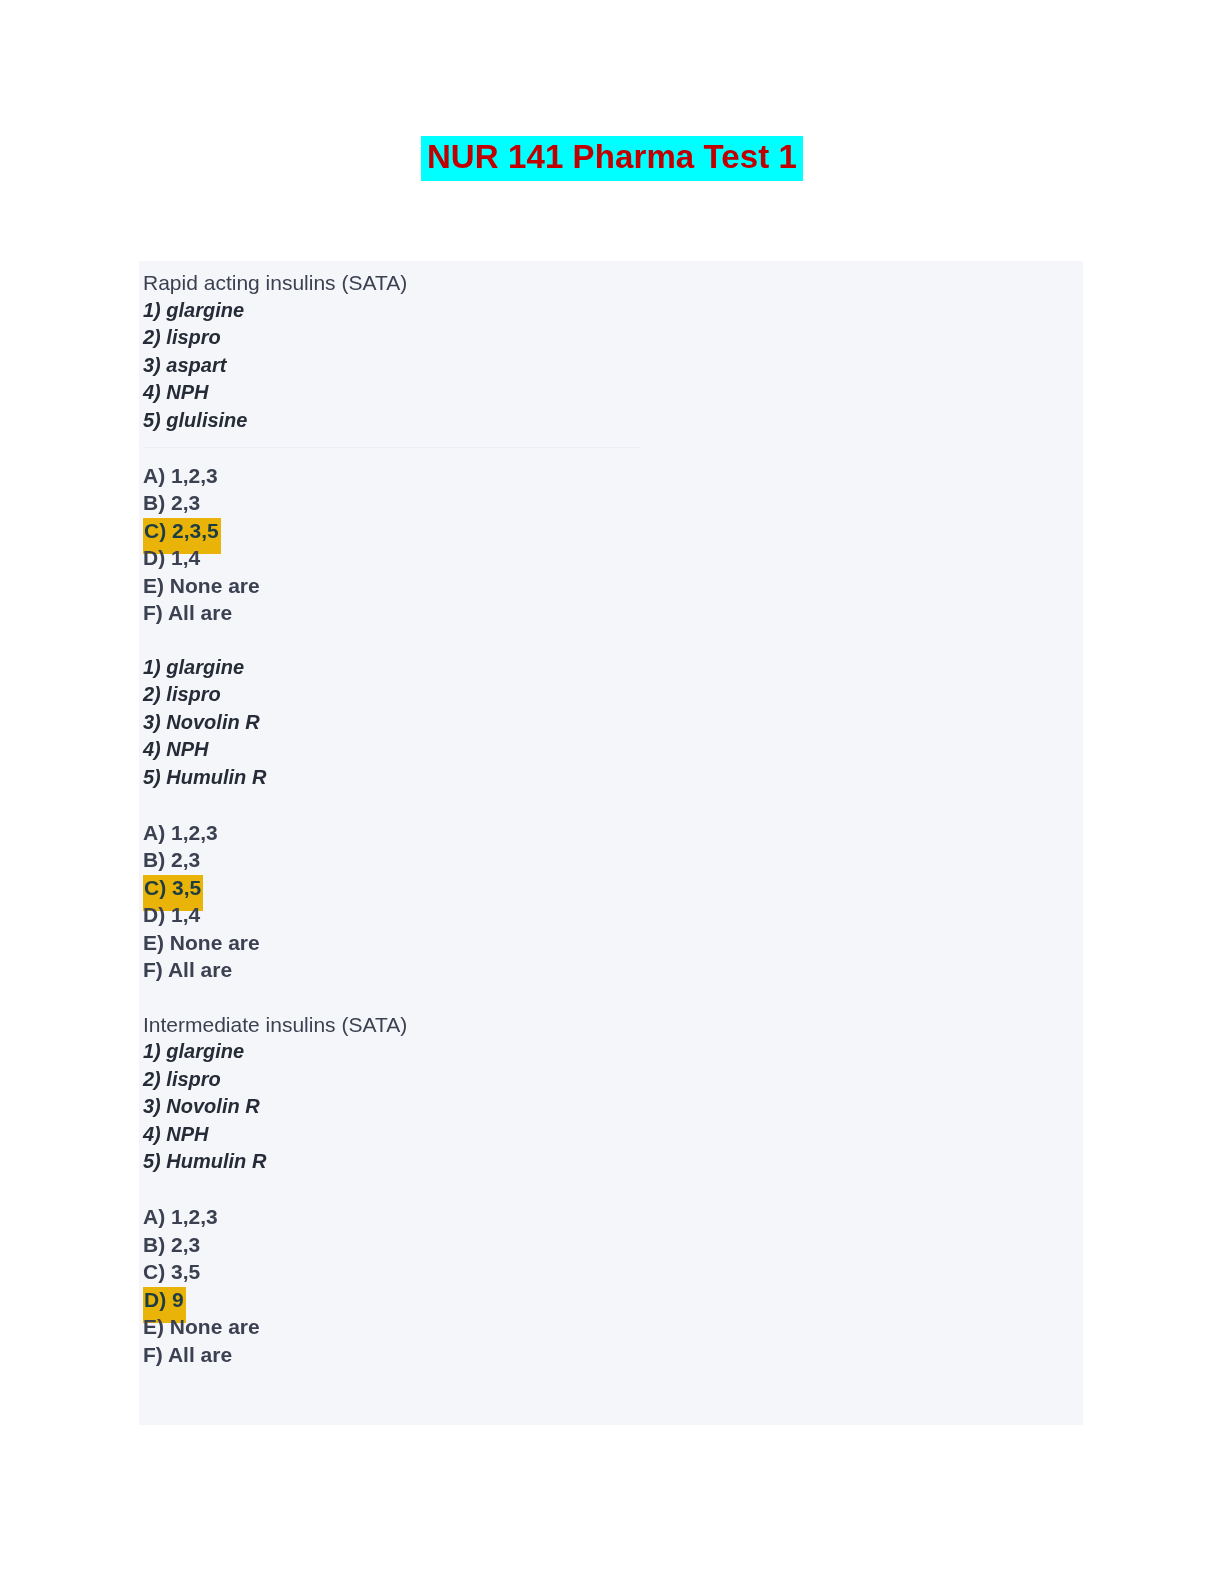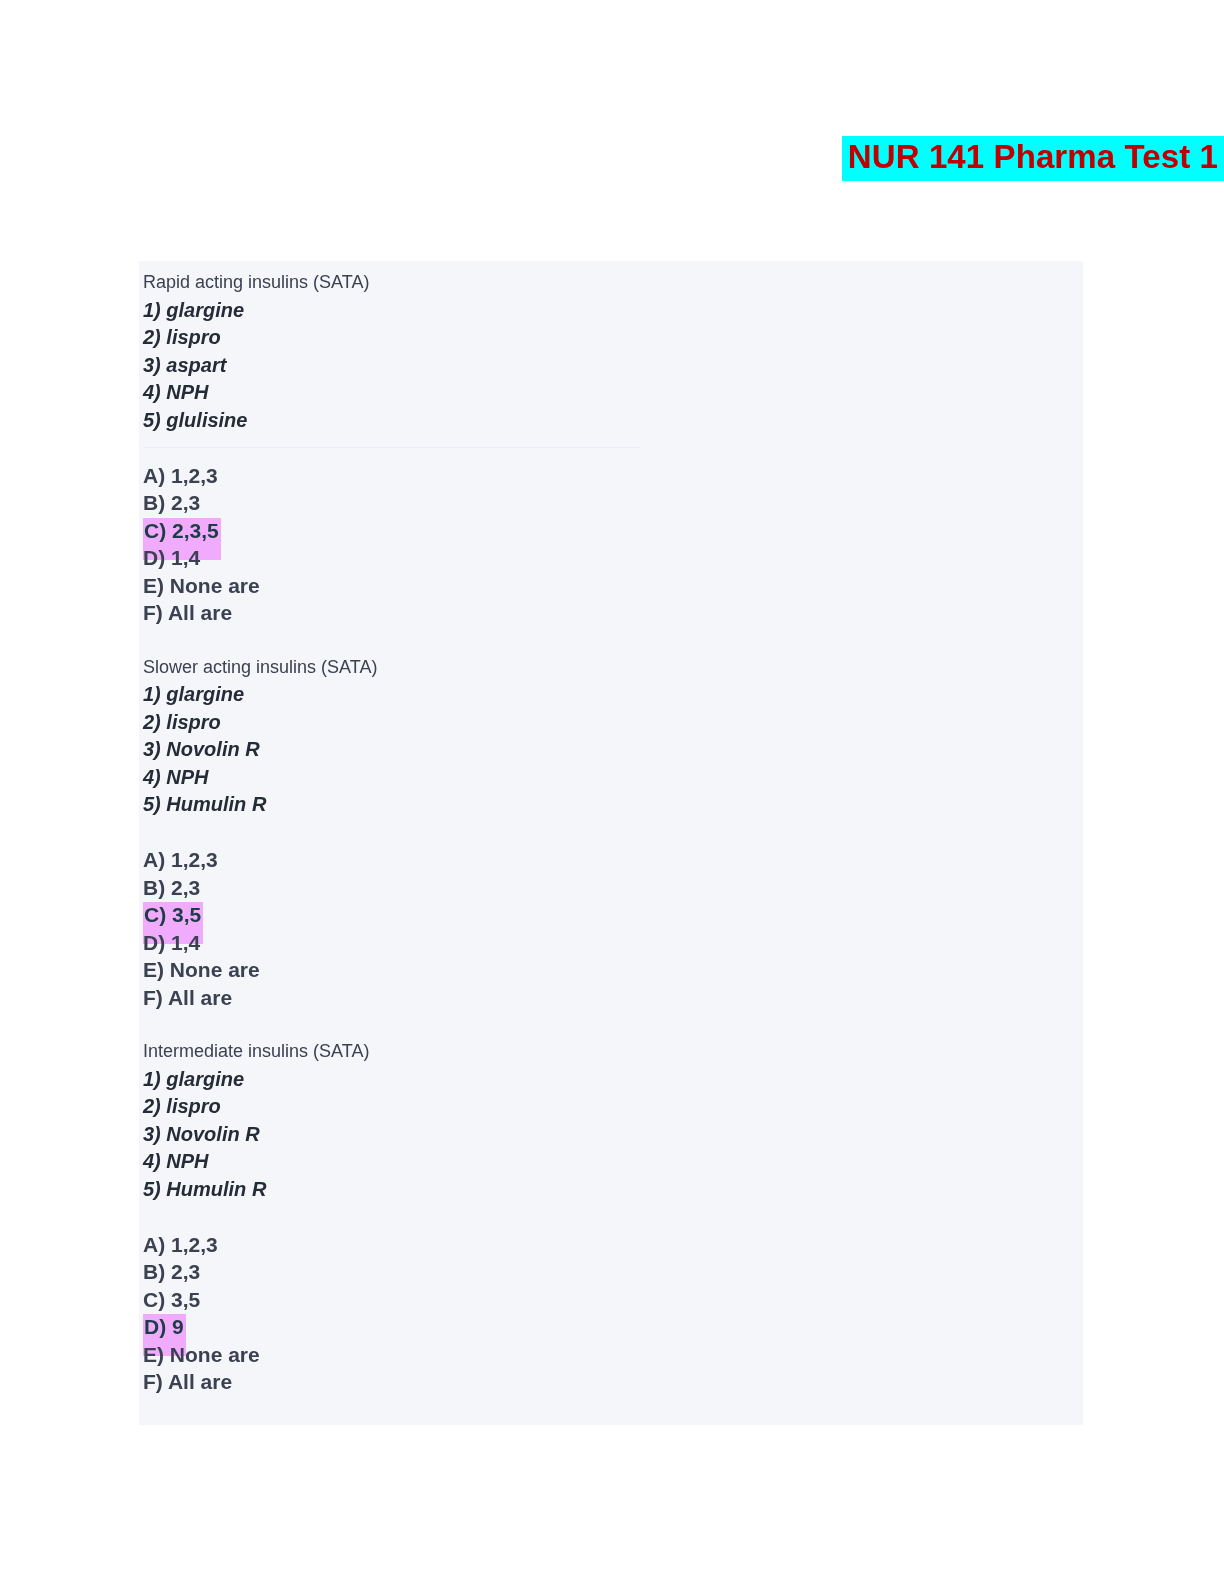--- a/index.html
+++ b/index.html
@@ -15,21 +15,21 @@
     position: relative;
     overflow: hidden;
   }
 
   
   .doc-title-wrap {
     position: absolute;
     left: 0;
     top: 136px;
     width: 1224px;
-    text-align: right;
+    text-align: center;
   }
   .doc-title {
     display: inline-block;
     font-size: 33px;
     font-weight: bold;
     color: #c00000;
     background: #00ffff;
     padding: 2px 6px 4px 6px;
     line-height: 1.18;
     letter-spacing: 0.1px;
@@ -48,21 +48,21 @@
   }
 
   .qblock {
     margin: 0 0 27px 0;
   }
   .qblock:last-child {
     margin-bottom: 8px;
   }
 
   .q-prompt {
-    font-size: 18px;
+    font-size: 21px;
     font-weight: normal;
     color: #3c4152;
     line-height: 27.5px;
     white-space: pre;
   }
 
   .q-option {
     font-size: 20px;
     font-weight: bold;
     color: #262b38;
@@ -92,23 +92,23 @@
     font-size: 21px;
     font-weight: bold;
     color: #3c4152;
     line-height: 27.5px;
     white-space: pre;
   }
   .a-choice > span.txt {
     display: inline;
   }
   .a-choice.hl > span.txt {
-    background: #f0abfc;
+    background: #eab308;
     color: #1d3d44;
-    padding: 1px 2px 18px 1px;
+    padding: 1px 2px 12px 1px;
     box-decoration-break: clone;
     -webkit-box-decoration-break: clone;
   }
 </style>
 </head>
 <body>
 
 <div class="doc-title-wrap">
   <span class="doc-title">NUR 141 Pharma Test 1</span>
 </div>
@@ -124,21 +124,20 @@
         <div class="q-option">5) glulisine</div>
         <div class="spacer-line rule">&nbsp;</div>
         <div class="a-choice"><span class="txt">A) 1,2,3</span></div>
         <div class="a-choice"><span class="txt">B) 2,3</span></div>
         <div class="a-choice hl"><span class="txt">C) 2,3,5</span></div>
         <div class="a-choice"><span class="txt">D) 1,4</span></div>
         <div class="a-choice"><span class="txt">E) None are</span></div>
         <div class="a-choice"><span class="txt">F) All are</span></div>
       </div>
       <div class="qblock">
-        <div class="q-prompt">Slower acting insulins (SATA)</div>
         <div class="q-option">1) glargine</div>
         <div class="q-option">2) lispro</div>
         <div class="q-option">3) Novolin R</div>
         <div class="q-option">4) NPH</div>
         <div class="q-option">5) Humulin R</div>
         <div class="spacer-line">&nbsp;</div>
         <div class="a-choice"><span class="txt">A) 1,2,3</span></div>
         <div class="a-choice"><span class="txt">B) 2,3</span></div>
         <div class="a-choice hl"><span class="txt">C) 3,5</span></div>
         <div class="a-choice"><span class="txt">D) 1,4</span></div>

